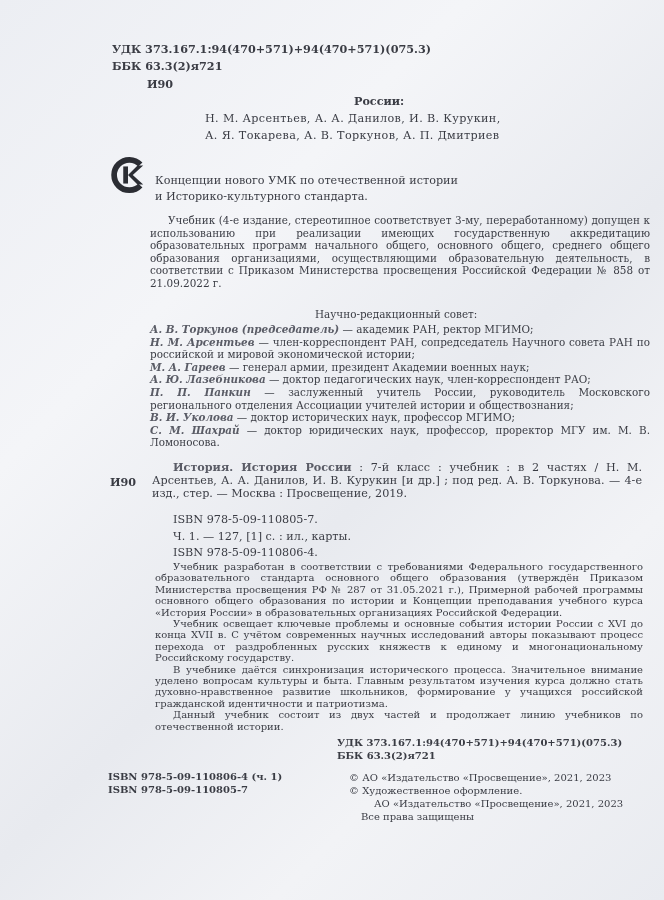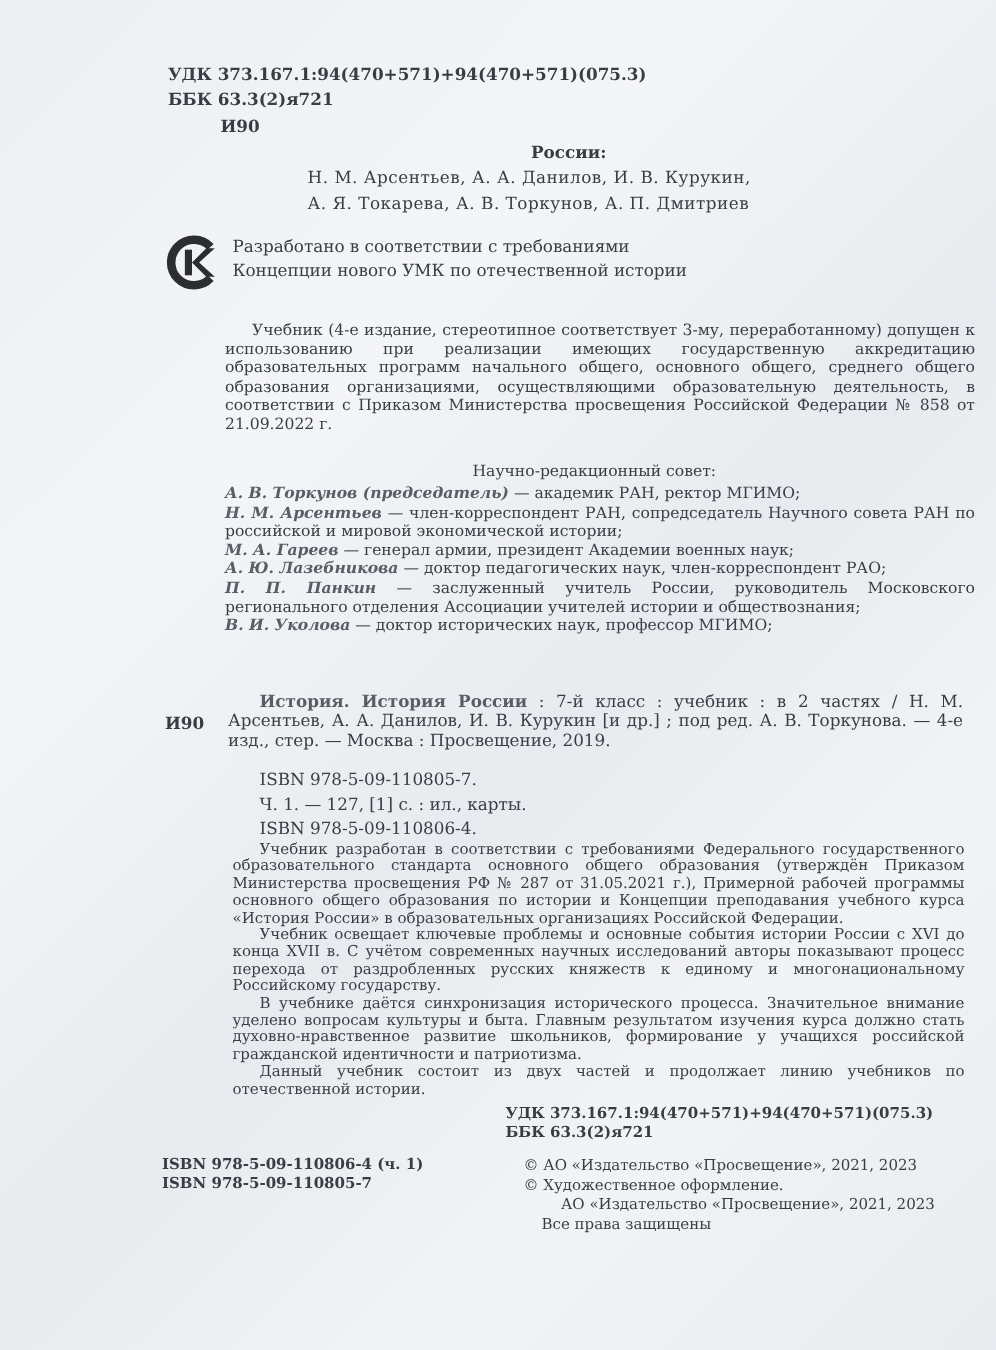--- a/index.html
+++ b/index.html
@@ -34,33 +34,34 @@
   <div class="abs t11 b" style="left:354px; top:95px;">России:</div>
   <div class="abs t11" style="left:205px; top:112px; letter-spacing:0.35px;">Н. М. Арсентьев, А. А. Данилов, И. В. Курукин,</div>
   <div class="abs t11" style="left:205px; top:129px; letter-spacing:0.35px;">А. Я. Токарева, А. В. Торкунов, А. П. Дмитриев</div>
 
   <svg class="logo" viewBox="0 0 40 40">
     <path d="M33 9 A16 16 0 1 0 33 31" fill="none" stroke="#2b2d33" stroke-width="6" stroke-linecap="butt"></path>
     <rect x="15" y="11" width="5" height="18" fill="#2b2d33"></rect>
     <path d="M20 20 L30 10 L36 10 L25 20 L36 30 L30 30 Z" fill="#2b2d33"></path>
   </svg>
 
-  <div class="abs t11" style="left:155px; top:158px;">Разработано в соответствии с требованиями</div>
   <div class="abs t11" style="left:155px; top:174px;">Концепции нового УМК по отечественной истории</div>
+  <div class="abs t11" style="left:155px; top:190px;">и Историко-культурного стандарта.</div>
 
   <div class="abs t10 just indent" style="left:150px; top:214px; width:500px;">Учебник (4-е издание, стереотипное соответствует 3-му, переработанному) допущен к использованию при реализации имеющих государственную аккредитацию образовательных программ начального общего, основного общего, среднего общего образования организациями, осуществляющими образовательную деятельность, в соответствии с Приказом Министерства просвещения Российской Федерации № 858 от 21.09.2022 г.</div>
 
   <div class="abs t10" style="left:315px; top:308px;">Научно-редакционный совет:</div>
   <div class="abs t10 just" style="left:150px; top:323px; width:500px;">
     <div><span class="b i faded">А. В. Торкунов (председатель)</span><span> — академик РАН, ректор МГИМО;</span></div>
     <div><span class="b i faded">Н. М. Арсентьев</span><span> — член-корреспондент РАН, сопредседатель Научного совета РАН по российской и мировой экономической истории;</span></div>
     <div><span class="b i faded">М. А. Гареев</span><span> — генерал армии, президент Академии военных наук;</span></div>
     <div><span class="b i faded">А. Ю. Лазебникова</span><span> — доктор педагогических наук, член-корреспондент РАО;</span></div>
     <div><span class="b i faded">П. П. Панкин</span><span> — заслуженный учитель России, руководитель Московского регионального отделения Ассоциации учителей истории и обществознания;</span></div>
     <div><span class="b i faded">В. И. Уколова</span><span> — доктор исторических наук, профессор МГИМО;</span></div>
+    <div><span class="b i faded">С. М. Шахрай</span><span> — доктор юридических наук, профессор, проректор МГУ им. М. В. Ломоносова.</span></div>
   </div>
 
   <div class="abs t11 b" style="left:110px; top:476px;">И90</div>
   <div class="abs t11 just" style="left:152px; top:461px; width:490px; text-indent:21px;">
     <span class="b faded">История. История России</span><span> : 7-й класс : учебник : в 2 частях / Н. М. Арсентьев, А. А. Данилов, И. В. Курукин [и др.] ; под ред. А. В. Торкунова. — 4-е изд., стер. — Москва : Просвещение, 2019.</span>
   </div>
   <div class="abs t11" style="left:173px; top:513px;">ISBN 978-5-09-110805-7.</div>
   <div class="abs t11" style="left:173px; top:530px;">Ч. 1. — 127, [1] с. : ил., карты.</div>
   <div class="abs t11" style="left:173px; top:546px;">ISBN 978-5-09-110806-4.</div>
 

